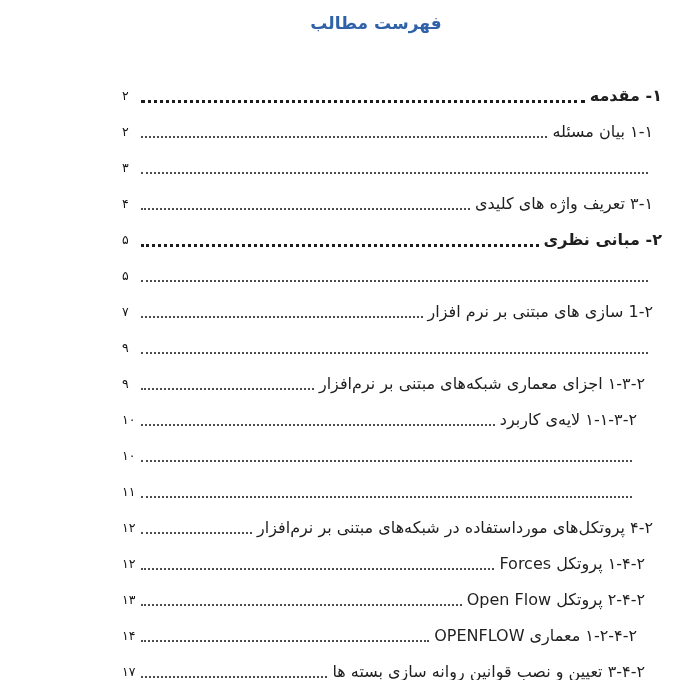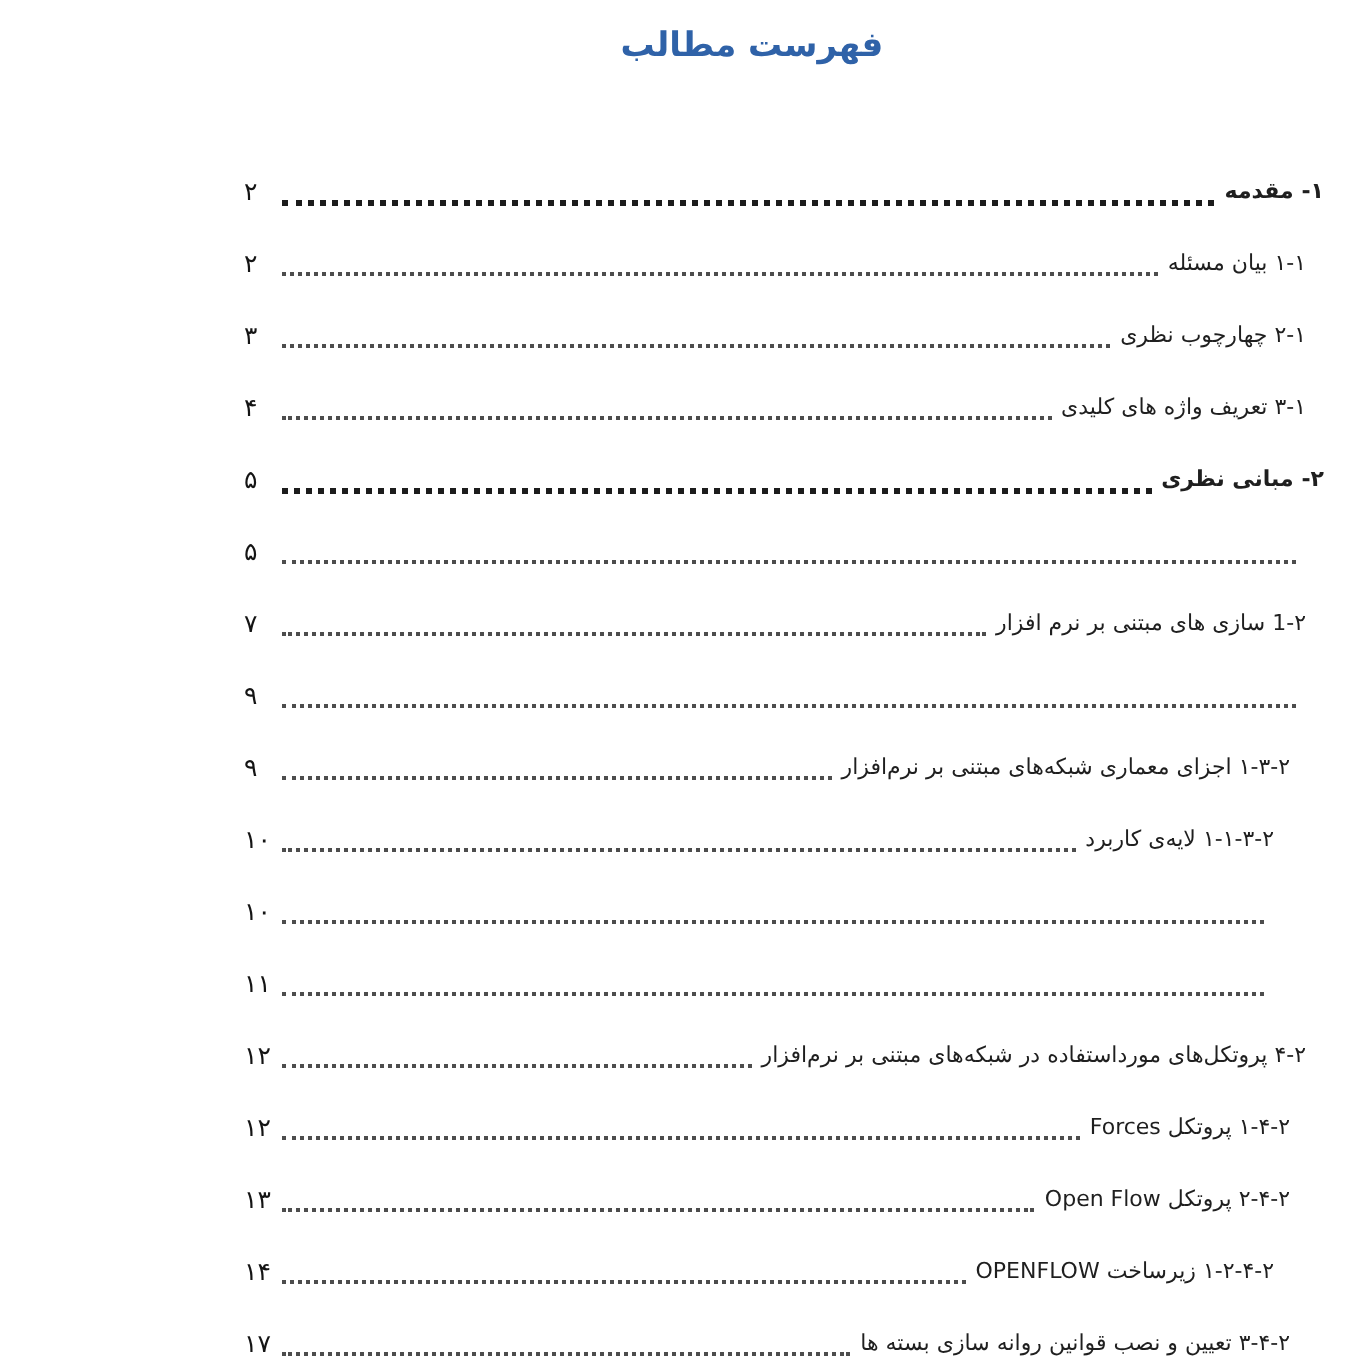--- a/index.html
+++ b/index.html
@@ -27,25 +27,25 @@
   .toc-list{margin-top:48px;}
   .toc-row{
     display:flex;
     align-items:flex-start;
     height:36px;
     padding-top:3px;
     box-sizing:border-box;
   }
   .entry-text{
     white-space:nowrap;
-    font-size:11px;
+    font-size:16px;
     line-height:18px;
     flex:0 0 auto;
   }
-  .toc-row.bold .entry-text{font-weight:bold;font-size:11px;}
+  .toc-row.bold .entry-text{font-weight:bold;font-size:16px;}
   .num{letter-spacing:0.5px;}
   .leader{
     flex:1 1 auto;
     height:13px;
     margin:0 5px;
     border-bottom:2px dotted #4d4d4d;
     min-width:10px;
   }
   .toc-row.bold .leader{border-bottom:3px dotted #1c1c1c;}
   .pagenum{
@@ -77,21 +77,20 @@
       <span class="pagenum">۲</span>
     </div>
 
     <div class="toc-row lvl-2">
       <span class="entry-text"><span class="num">۱-۱</span> <span class="ttl">بیان مسئله</span></span>
       <span class="leader"></span>
       <span class="pagenum">۲</span>
     </div>
 
     <div class="toc-row lvl-2">
-      <span class="entry-text"><span class="num">۲-۱</span> <span class="ttl">چهارچوب نظری</span></span>
       <span class="leader"></span>
       <span class="pagenum">۳</span>
     </div>
 
     <div class="toc-row lvl-2">
       <span class="entry-text"><span class="num">۳-۱</span> <span class="ttl">تعریف واژه های کلیدی</span></span>
       <span class="leader"></span>
       <span class="pagenum">۴</span>
     </div>
 
@@ -151,21 +150,21 @@
       <span class="pagenum">۱۲</span>
     </div>
 
     <div class="toc-row lvl-3">
       <span class="entry-text"><span class="num">۲-۴-۲</span> <span class="ttl">پروتکل Open Flow</span></span>
       <span class="leader"></span>
       <span class="pagenum">۱۳</span>
     </div>
 
     <div class="toc-row lvl-4">
-      <span class="entry-text"><span class="num">۱-۲-۴-۲</span> <span class="ttl">زیرساخت OPENFLOW</span></span>
+      <span class="entry-text"><span class="num">۱-۲-۴-۲</span> <span class="ttl">معماری OPENFLOW</span></span>
       <span class="leader"></span>
       <span class="pagenum">۱۴</span>
     </div>
 
     <div class="toc-row lvl-3">
       <span class="entry-text"><span class="num">۳-۴-۲</span> <span class="ttl">تعیین و نصب قوانین روانه سازی بسته ها</span></span>
       <span class="leader"></span>
       <span class="pagenum">۱۷</span>
     </div>
 

